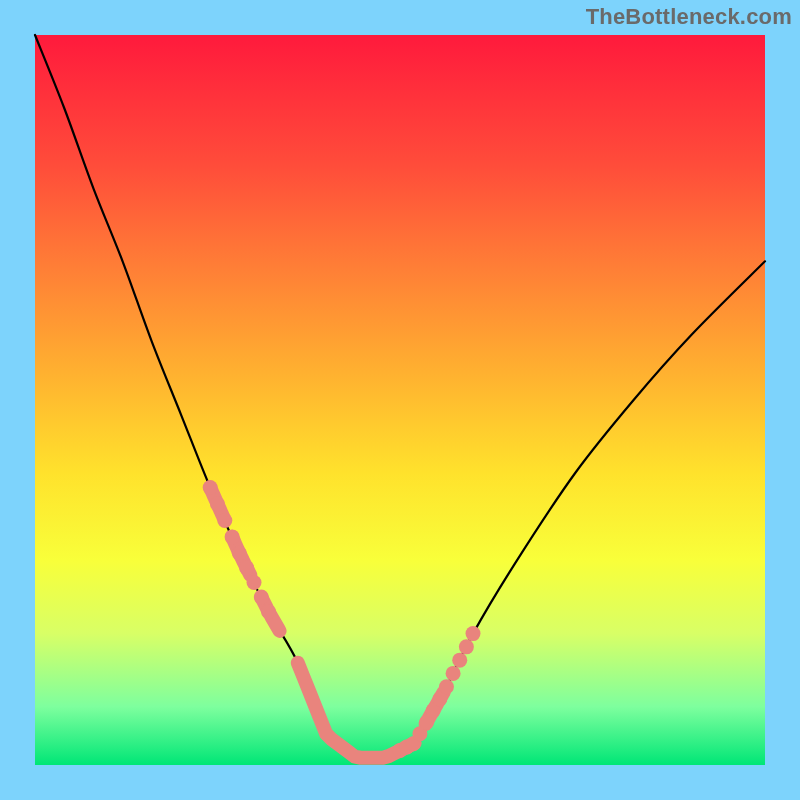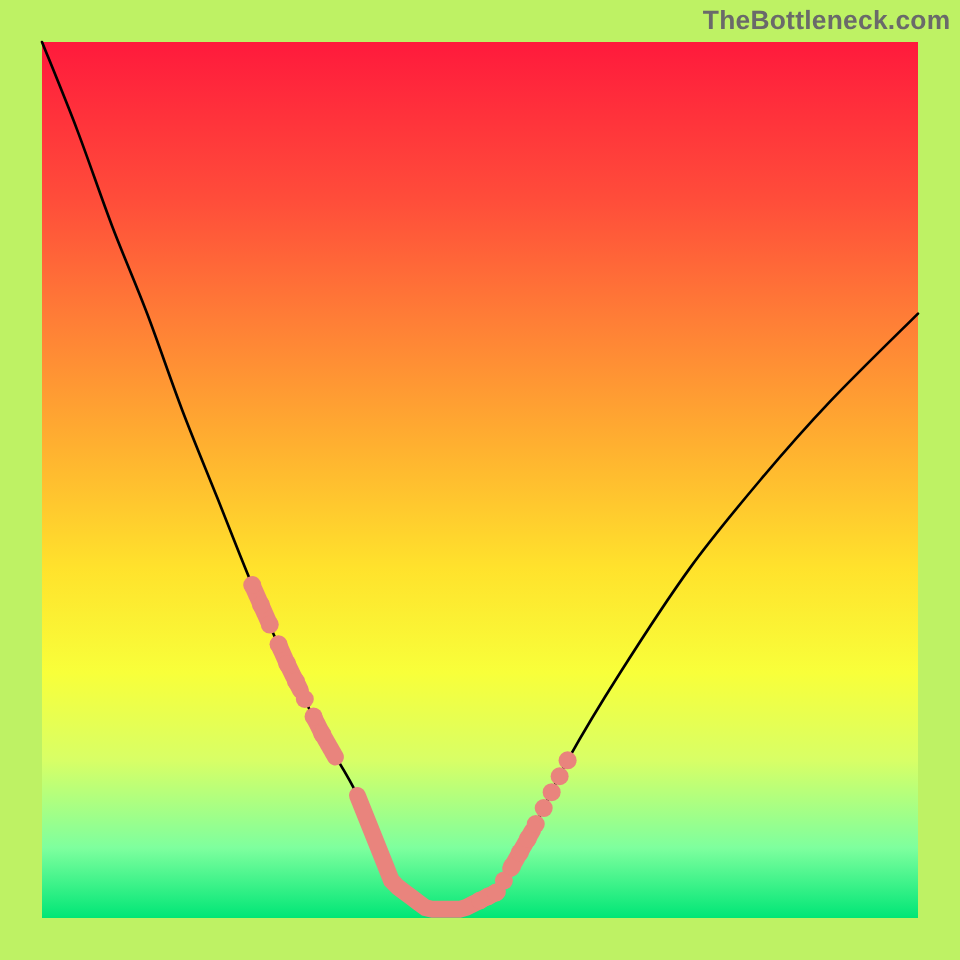--- a/index.html
+++ b/index.html
@@ -9,21 +9,21 @@
     height: 800px;
     background: #000;
     overflow: hidden;
   }
   .frame {
     position: absolute;
     left: 0;
     top: 0;
     width: 800px;
     height: 800px;
-    background: #bef264;
+    background: #7dd3fc;
   }
   .plot {
     position: absolute;
     left: 35px;
     top: 35px;
     width: 730px;
     height: 730px;
     background: linear-gradient(
       to bottom,
       #ff1a3c 0%,

